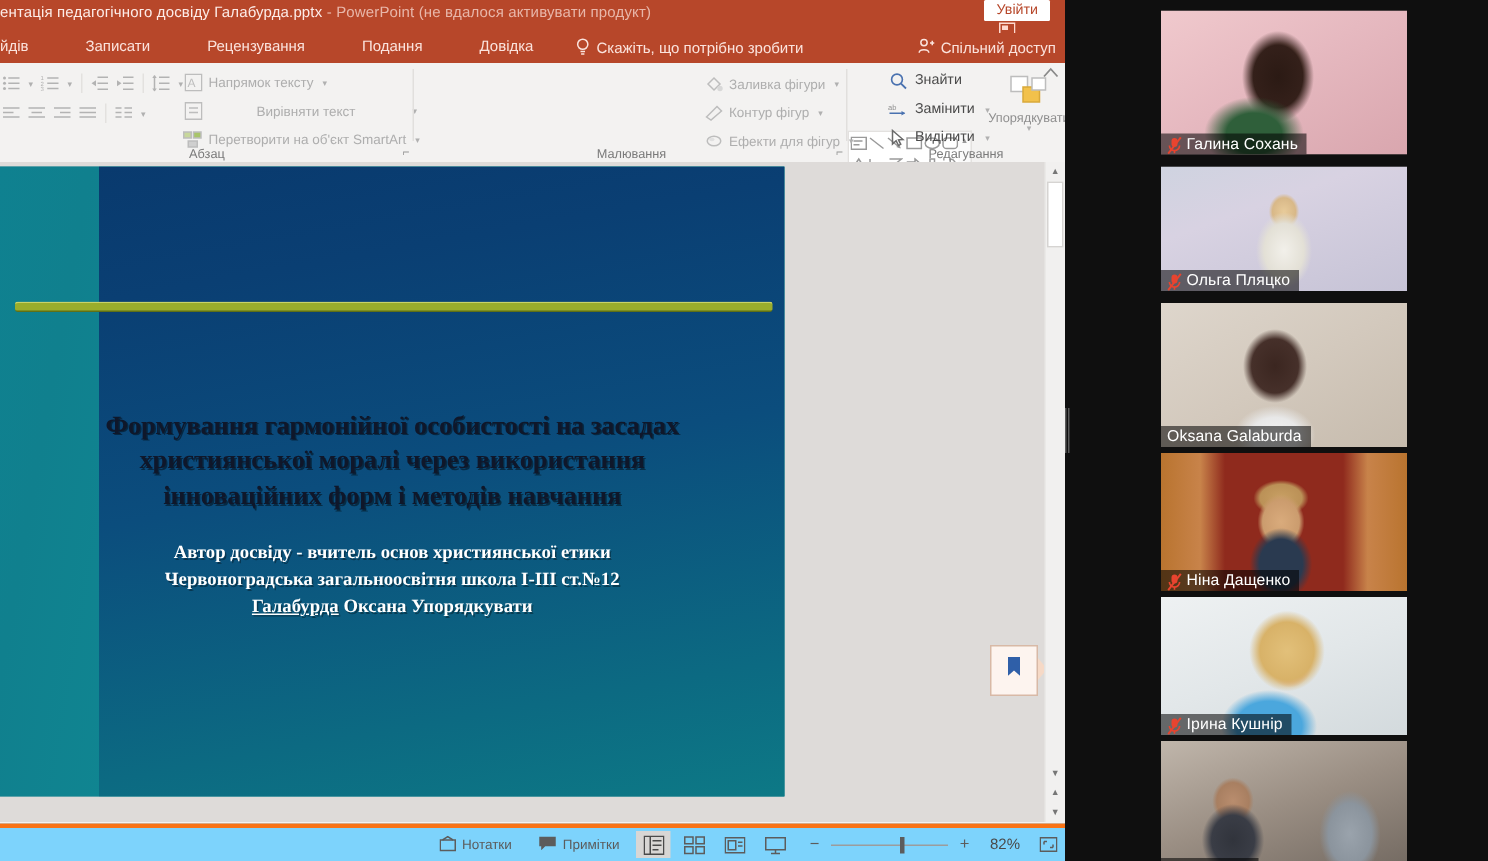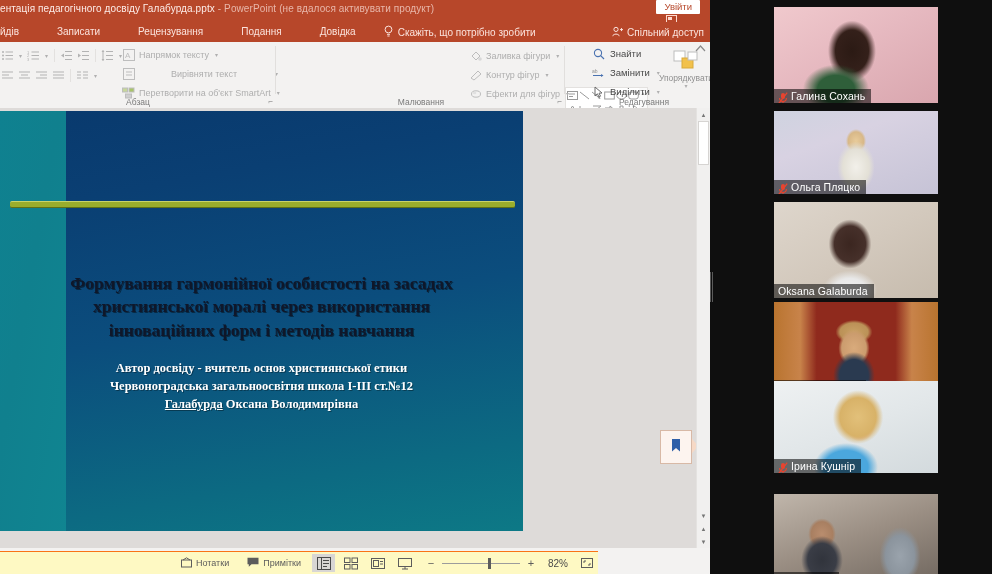--- a/index.html
+++ b/index.html
@@ -69,21 +69,21 @@
   .designer-btn{position:absolute;left:660px;top:322px;width:30px;height:32px;background:#fdf4ef;border:1px solid #d8b9a6;display:flex;align-items:center;justify-content:center;}
   .designer-tab{position:absolute;left:689px;top:327px;width:0;height:0;border-top:11px solid transparent;border-bottom:11px solid transparent;border-left:9px solid #f6d9c6;}
 
   .vscroll{position:absolute;right:0;top:0;width:13px;height:440px;background:#f1f0ef;border-left:1px solid #e4e2e0;}
   .vscroll .arrow{height:13px;display:flex;align-items:center;justify-content:center;font-size:6px;color:#767676;}
   .vscroll .thumb{position:absolute;left:1px;top:13px;width:11px;height:44px;background:#fff;border:1px solid #d6d4d2;box-sizing:border-box;}
   .vscroll .btm{position:absolute;left:0;bottom:0;width:13px;}
   .vscroll .btm div{height:13px;display:flex;align-items:center;justify-content:center;font-size:6px;color:#767676;}
 
   
-  .statusbar{position:absolute;left:0;bottom:0;width:598px;height:22px;background:#fef9c3;border-top:1px solid #f97316;display:flex;align-items:center;}
+  .statusbar{position:absolute;left:0;bottom:0;width:710px;height:22px;background:#7dd3fc;border-top:3px solid #f97316;display:flex;align-items:center;}
   .sb-spacer{flex:1;}
   .sb-item{display:flex;align-items:center;gap:4px;font-size:9px;color:#5c5c5c;padding:0 9px;white-space:nowrap;}
   .sb-view{width:23px;height:18px;display:flex;align-items:center;justify-content:center;color:#5c5c5c;margin:0 2px;}
   .sb-view.active{background:#d8d6d4;}
   .zoomwrap{display:flex;align-items:center;gap:6px;padding:0 8px;color:#5c5c5c;font-size:9px;}
   .zoom-minus,.zoom-plus{font-size:11px;color:#5c5c5c;width:10px;text-align:center;}
   .zoom-track{position:relative;width:78px;height:1px;background:#9c9c9c;}
   .zoom-knob{position:absolute;left:46px;top:-5px;width:3px;height:11px;background:#5c5c5c;}
   .zoom-pct{font-size:10px;color:#4a4a4a;width:26px;text-align:right;}
   .fitbtn{width:22px;display:flex;align-items:center;justify-content:center;color:#5c5c5c;}
@@ -510,21 +510,21 @@
         <div class="slide-title">
           <div>Формування гармонійної  особистості на засадах</div>
           <div>християнської моралі через використання</div>
           <div>інноваційних форм і методів навчання</div>
         </div>
 
         <div class="slide-sub">
           <div>Автор досвіду - вчитель основ християнської етики</div>
           <div>Червоноградська загальноосвітня школа I-III ст.№12</div>
           <div>
-            <span class="uline">Галабурда</span><span> Оксана Володимирівна</span>
+            <span class="uline">Галабурда</span><span> Оксана Упорядкувати</span>
           </div>
         </div>
       </div>
 
       <div class="designer-tab"></div>
       <div class="designer-btn">
         <span>
           <svg width="12" height="15" viewBox="0 0 12 15">
               <path d="M2 1 L10 1 L10 13.5 L6 10 L2 13.5 Z" fill="#2f5fa8"></path>
             </svg>
@@ -685,21 +685,21 @@
                 <rect x="3" y="1" width="4" height="6" rx="2" fill="#e8442f"></rect>
                 <path d="M1.6 6 A3.4 3.4 0 0 0 8.4 6" fill="none" stroke="#e8442f" stroke-width="1.1"></path>
                 <line x1="5" y1="9" x2="5" y2="11.2" stroke="#e8442f" stroke-width="1.1"></line>
                 <line x1="0.8" y1="11.4" x2="9.2" y2="0.6" stroke="#e8442f" stroke-width="1.3"></line>
               </svg>
           </span>
           <span class="nm">Ніна Дащенко</span>
         </div>
       </div>
 
-      <div class="tile" style="top:381px;height:92px;text-align:center;">
+      <div class="tile" style="top:398px;height:92px;text-align:center;">
         <div class="pic" style="background:
                radial-gradient(ellipse 40px 30px at 72px 86px, #4ba7dd 0%, #4ba7dd 55%, transparent 80%),
                radial-gradient(ellipse 30px 32px at 84px 36px, #e2c07a 0%, #d8b268 60%, transparent 84%),
                radial-gradient(ellipse 17px 20px at 86px 42px, #ecc4a5 0%, #dfb393 72%, transparent 92%),
                linear-gradient(160deg,#eef1f2 0%,#e2e7e9 50%,#d3dadd 100%);"></div>
         <div class="namebar">
           <span class="mic">
             <svg width="10" height="12" viewBox="0 0 10 12">
                 <rect x="3" y="1" width="4" height="6" rx="2" fill="#e8442f"></rect>
                 <path d="M1.6 6 A3.4 3.4 0 0 0 8.4 6" fill="none" stroke="#e8442f" stroke-width="1.1"></path>

